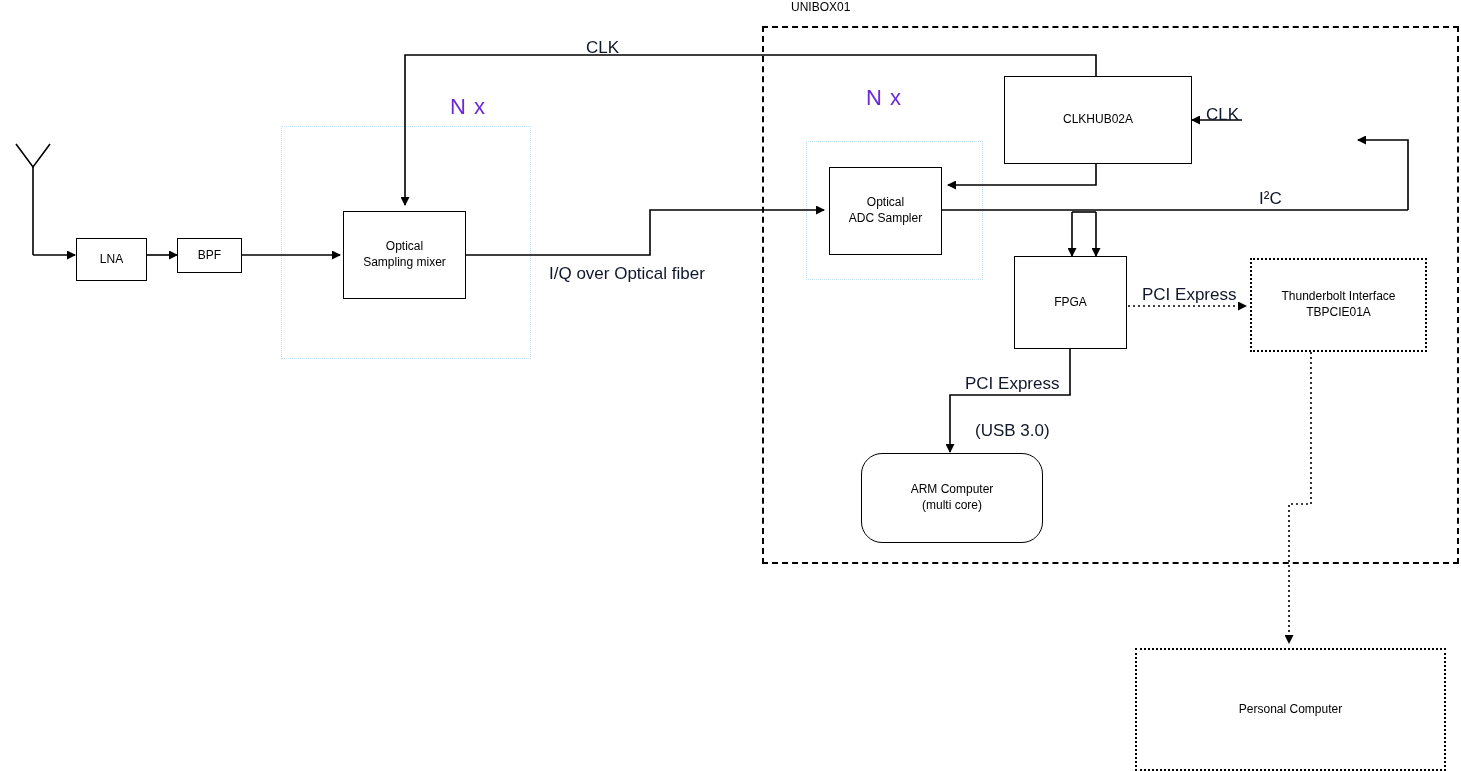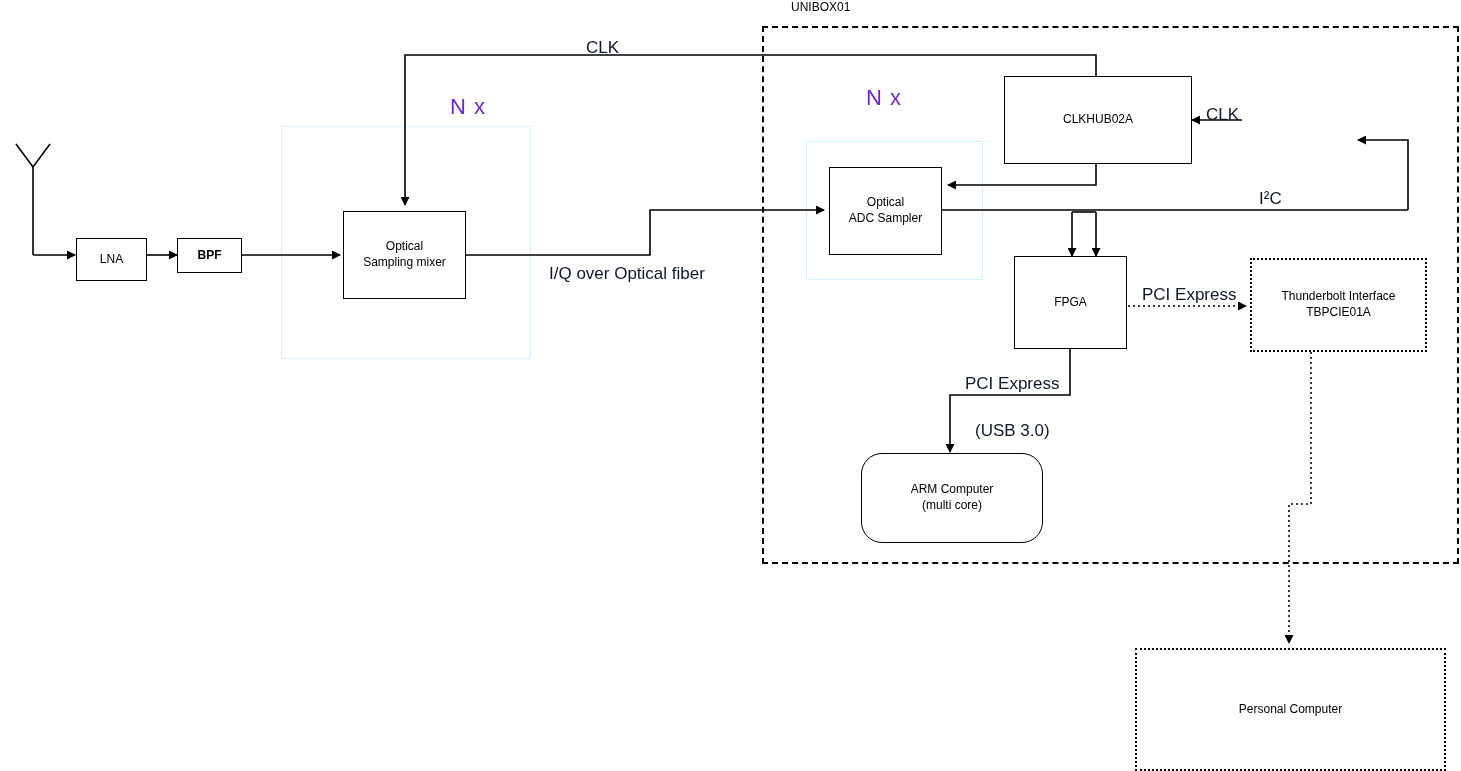--- a/index.html
+++ b/index.html
@@ -129,21 +129,21 @@
 
     <path d="M1070,349 L1070,395 L950,395 L950,452" stroke="#000000" stroke-width="1.6" fill="none" marker-end="url(#arrow)"></path>
 
     <path d="M1311,352 L1311,504 L1289,504 L1289,643" stroke="#000000" stroke-width="1.6" fill="none" stroke-dasharray="2,3" marker-end="url(#arrowdot)"></path>
   </svg>
 
   <div class="node" style="left:76px; top:238px; width:71px; height:43px;">
     <span>LNA</span>
   </div>
 
-  <div class="node" style="left:177px; top:238px; width:65px; height:35px;font-weight:bold;">
+  <div class="node" style="left:177px; top:238px; width:65px; height:35px;">
     <span>BPF</span>
   </div>
 
   <div class="node" style="left:343px; top:211px; width:123px; height:88px;">
     <span style="white-space:pre-line;">Optical
 Sampling mixer</span>
   </div>
 
   <div class="node" style="left:829px; top:167px; width:113px; height:88px;">
     <span style="white-space:pre-line;">Optical

